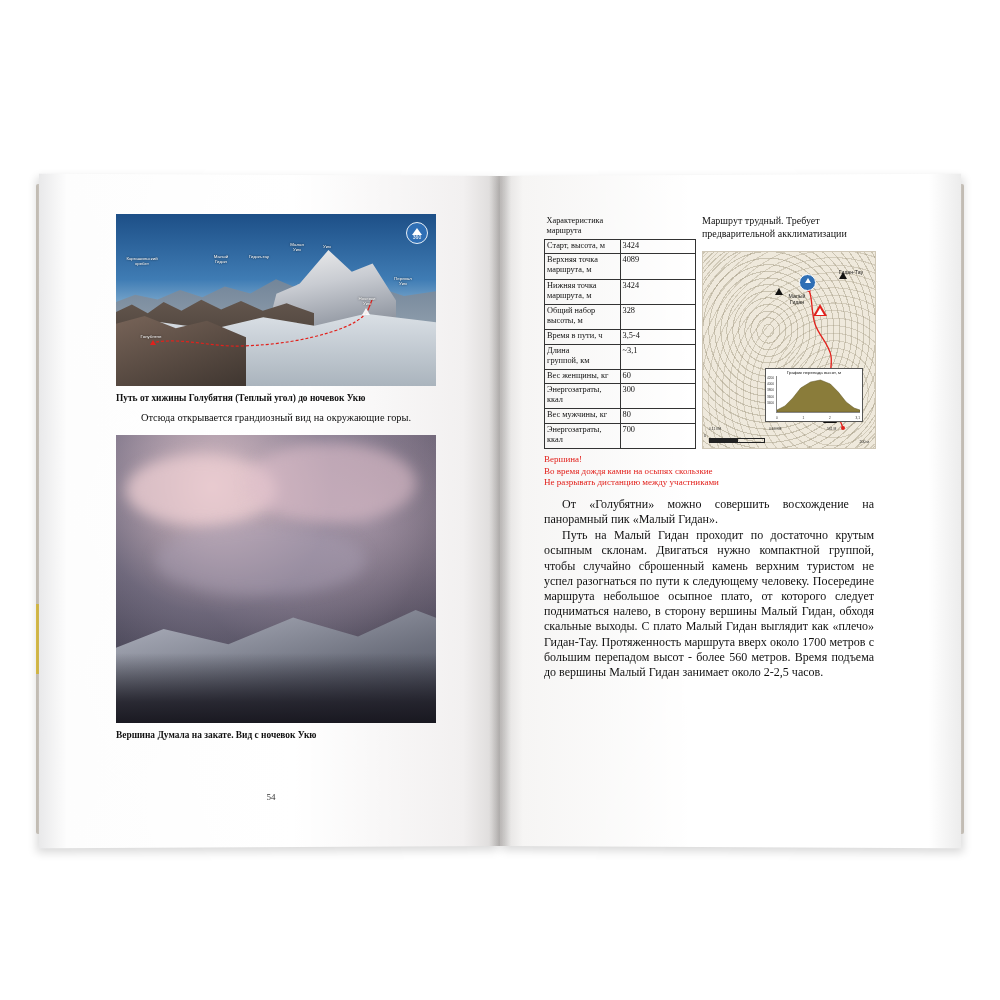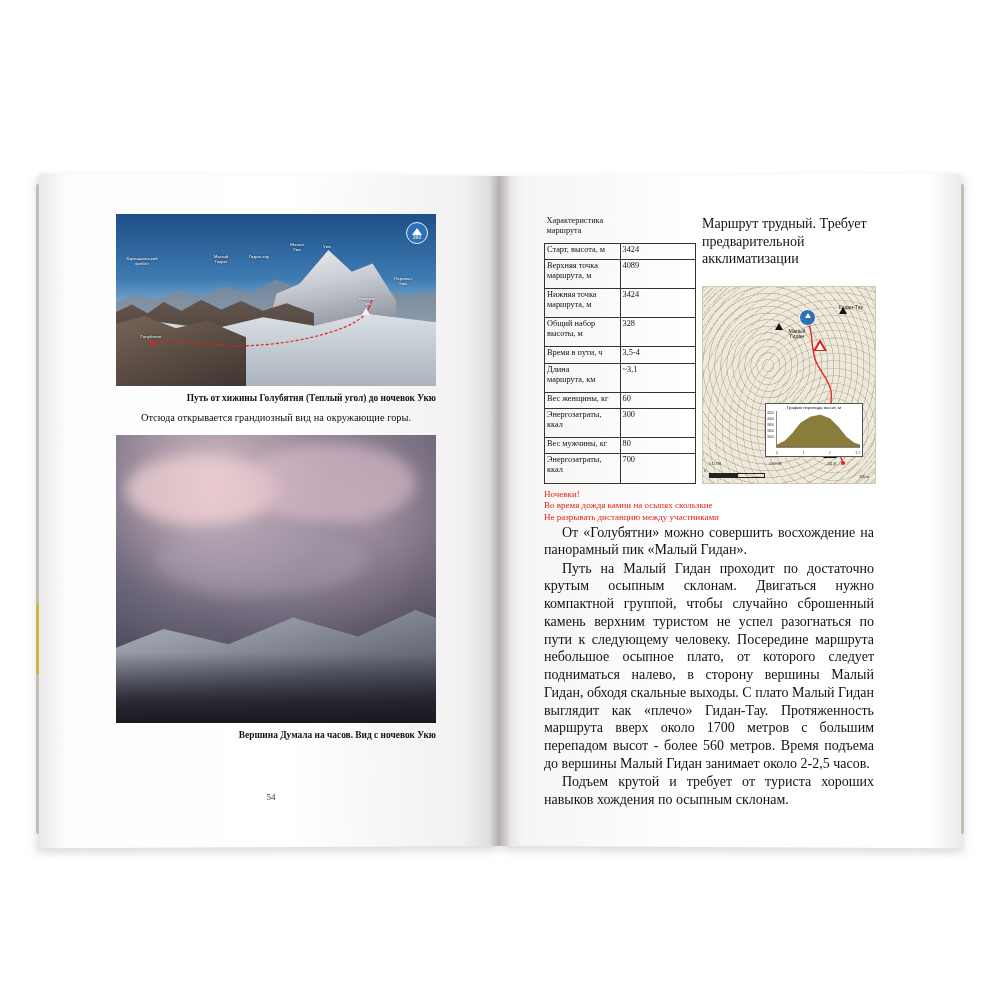--- a/index.html
+++ b/index.html
@@ -183,21 +183,21 @@
     width: 0; height: 0;
     border-left: 5px solid transparent;
     border-right: 5px solid transparent;
     border-bottom: 7px solid #ffffff;
   }
 
   .caption-bold {
     font-family: "Liberation Serif", serif;
     font-weight: bold;
     font-size: 9.4px;
-    text-align: right;
+    text-align: left;
     color: #111;
     margin-top: 7px;
   }
   .para-center {
     font-size: 10.4px;
     text-align: center;
     color: #111;
     margin-top: 9px;
   }
 
@@ -280,24 +280,24 @@
   }
   table.spec tr.head td {
     border: none;
     border-bottom: 0.8px solid #333;
   }
 
   .map-col {
     width: 172px;
   }
   .map-note {
-    font-size: 14px;
+    font-size: 10px;
     line-height: 1.25;
     color: #111;
-    margin-bottom: 18px;
+    margin-bottom: 11px;
   }
   .map {
     position: relative;
     width: 172px;
     height: 196px;
     background: #efe9dc;
     overflow: hidden;
     border: 0.5px solid #cfc7b6;
   }
   .map-contours {
@@ -419,21 +419,22 @@
 
   .warning {
     margin-top: 5px;
     color: #e2211c;
     font-size: 9px;
     line-height: 1.3;
   }
   .warning .w-head { font-weight: normal; }
 
   .body-text {
-    font-size: 14px;
+    margin-top: 8px;
+    font-size: 12px;
     line-height: 1.27;
     color: #111;
     text-align: justify;
   }
   .body-text p {
     margin: 0 0 0.5px 0;
     text-indent: 18px;
   }
 </style>
 </head>
@@ -497,21 +498,21 @@
 
         <div class="photo2">
           <div class="p2-bg"></div>
           <div class="p2-cloud" style="left:10px;top:20px;width:150px;height:70px;background:rgba(236,206,210,0.75);"></div>
           <div class="p2-cloud" style="left:130px;top:8px;width:170px;height:80px;background:rgba(222,190,202,0.6);"></div>
           <div class="p2-cloud" style="left:40px;top:90px;width:210px;height:70px;background:rgba(170,160,180,0.45);"></div>
           <div class="p2-slope"></div>
           <div class="p2-dark"></div>
         </div>
 
-        <div class="caption-bold">Вершина Думала на часов. Вид с ночевок Укю</div>
+        <div class="caption-bold">Вершина Думала на закате. Вид с ночевок Укю</div>
 
       </div>
 
       <div class="page-num">54</div>
     </div>
 
     <div class="page right">
       <div class="content-right">
 
 
@@ -541,21 +542,21 @@
               <td style="white-space:pre-line;">Общий набор
 высоты, м</td>
               <td class="val">328</td>
             </tr>
             <tr>
               <td style="white-space:pre-line;">Время в пути, ч</td>
               <td class="val">3,5-4</td>
             </tr>
             <tr>
               <td style="white-space:pre-line;">Длина
-маршрута, км</td>
+группой, км</td>
               <td class="val">~3,1</td>
             </tr>
             <tr>
               <td style="white-space:pre-line;">Вес женщины, кг</td>
               <td class="val">60</td>
             </tr>
             <tr>
               <td style="white-space:pre-line;">Энергозатраты,
 ккал</td>
               <td class="val">300</td>
@@ -631,28 +632,27 @@
               <div style="position:absolute;right:6px;bottom:4px;font-family:'Liberation Sans',sans-serif;font-size:3.6px;color:#222;">200 м</div>
 
               <div style="position:absolute;left:6px;bottom:17px;font-family:'Liberation Sans',sans-serif;font-size:3.4px;color:#333;">0.11 КМ</div>
               <div style="position:absolute;left:66px;bottom:17px;font-family:'Liberation Sans',sans-serif;font-size:3.4px;color:#333;">0.63 КМ</div>
               <div style="position:absolute;left:124px;bottom:17px;font-family:'Liberation Sans',sans-serif;font-size:3.4px;color:#333;">561 М</div>
             </div>
           </div>
         </div>
 
         <div class="warning">
-          <div class="w-head">Ночевки!</div>
+          <div class="w-head">Вершина!</div>
           <div>Во время дождя камни на осыпях скользкие</div>
           <div>Не разрывать дистанцию между участниками</div>
         </div>
 
         <div class="body-text">
           <p>От «Голубятни» можно совершить восхождение на панорамный пик «Малый Гидан».</p>
           <p>Путь на Малый Гидан проходит по достаточно крутым осыпным склонам. Двигаться нужно компактной группой, чтобы случайно сброшенный камень верхним туристом не успел разогнаться по пути к следующему человеку. Посередине маршрута небольшое осыпное плато, от которого следует подниматься налево, в сторону вершины Малый Гидан, обходя скальные выходы. С плато Малый Гидан выглядит как «плечо» Гидан-Тау. Протяженность маршрута вверх около 1700 метров с большим перепадом высот - более 560 метров.  Время подъема до вершины Малый Гидан занимает около 2-2,5 часов.</p>
-          <p>Подъем крутой и требует от туриста хороших навыков хождения по осыпным склонам.</p>
         </div>
       </div>
 
     </div>
 
   </div>
 </div>
 
 </body></html>

